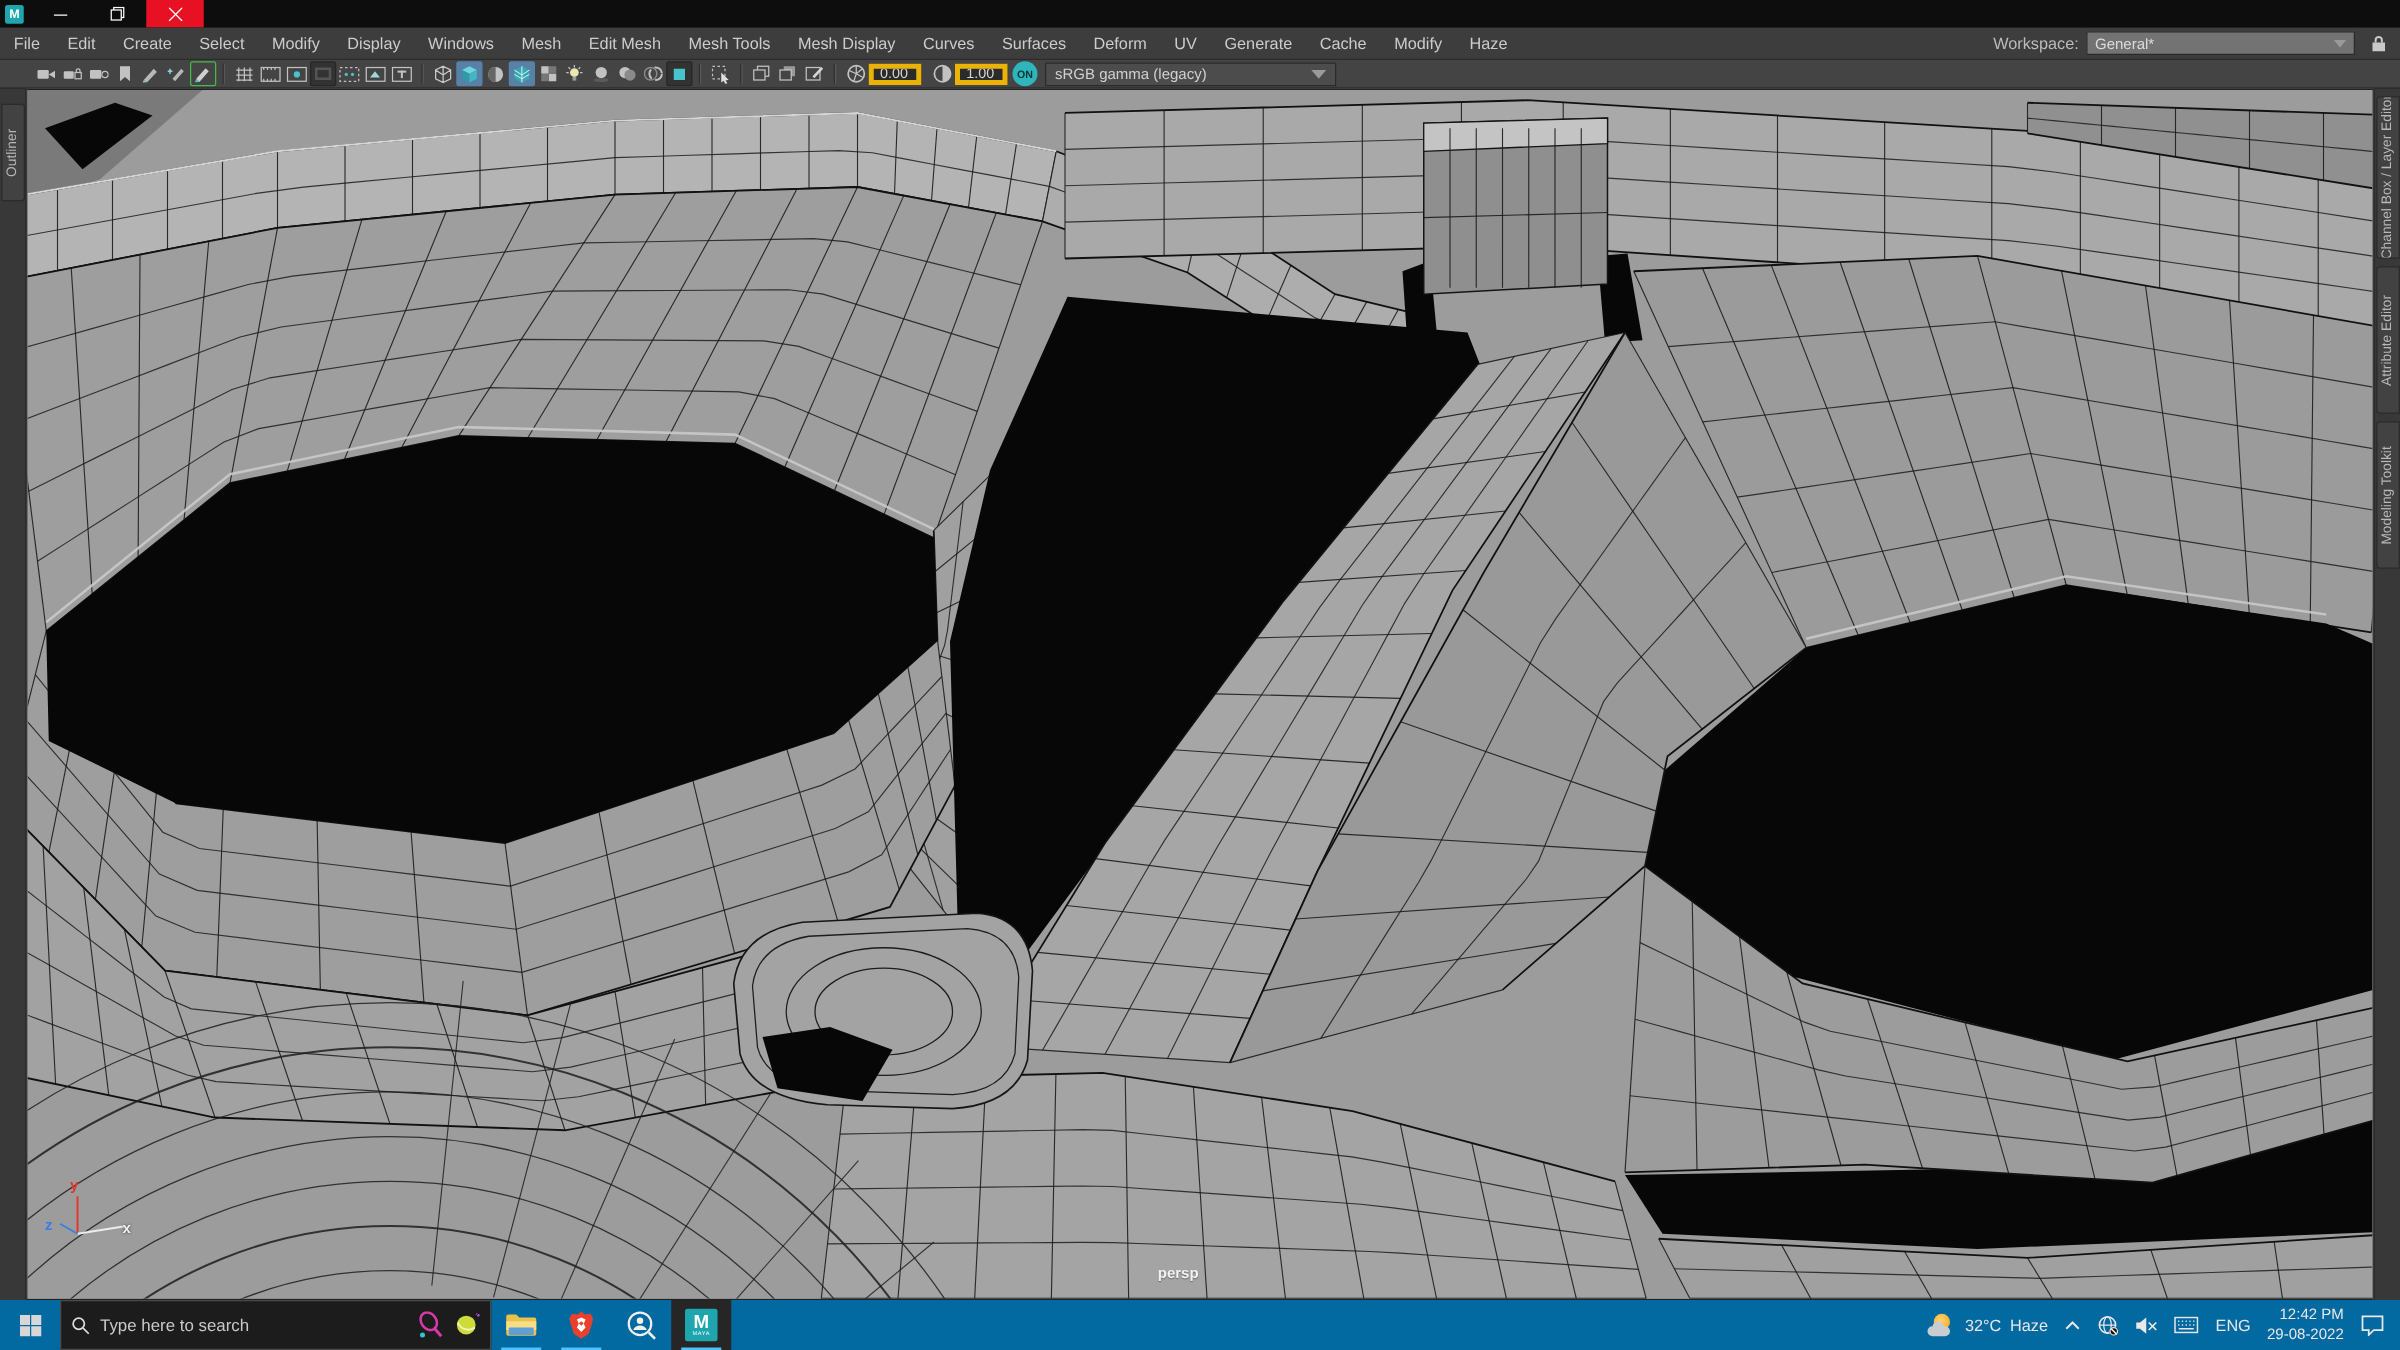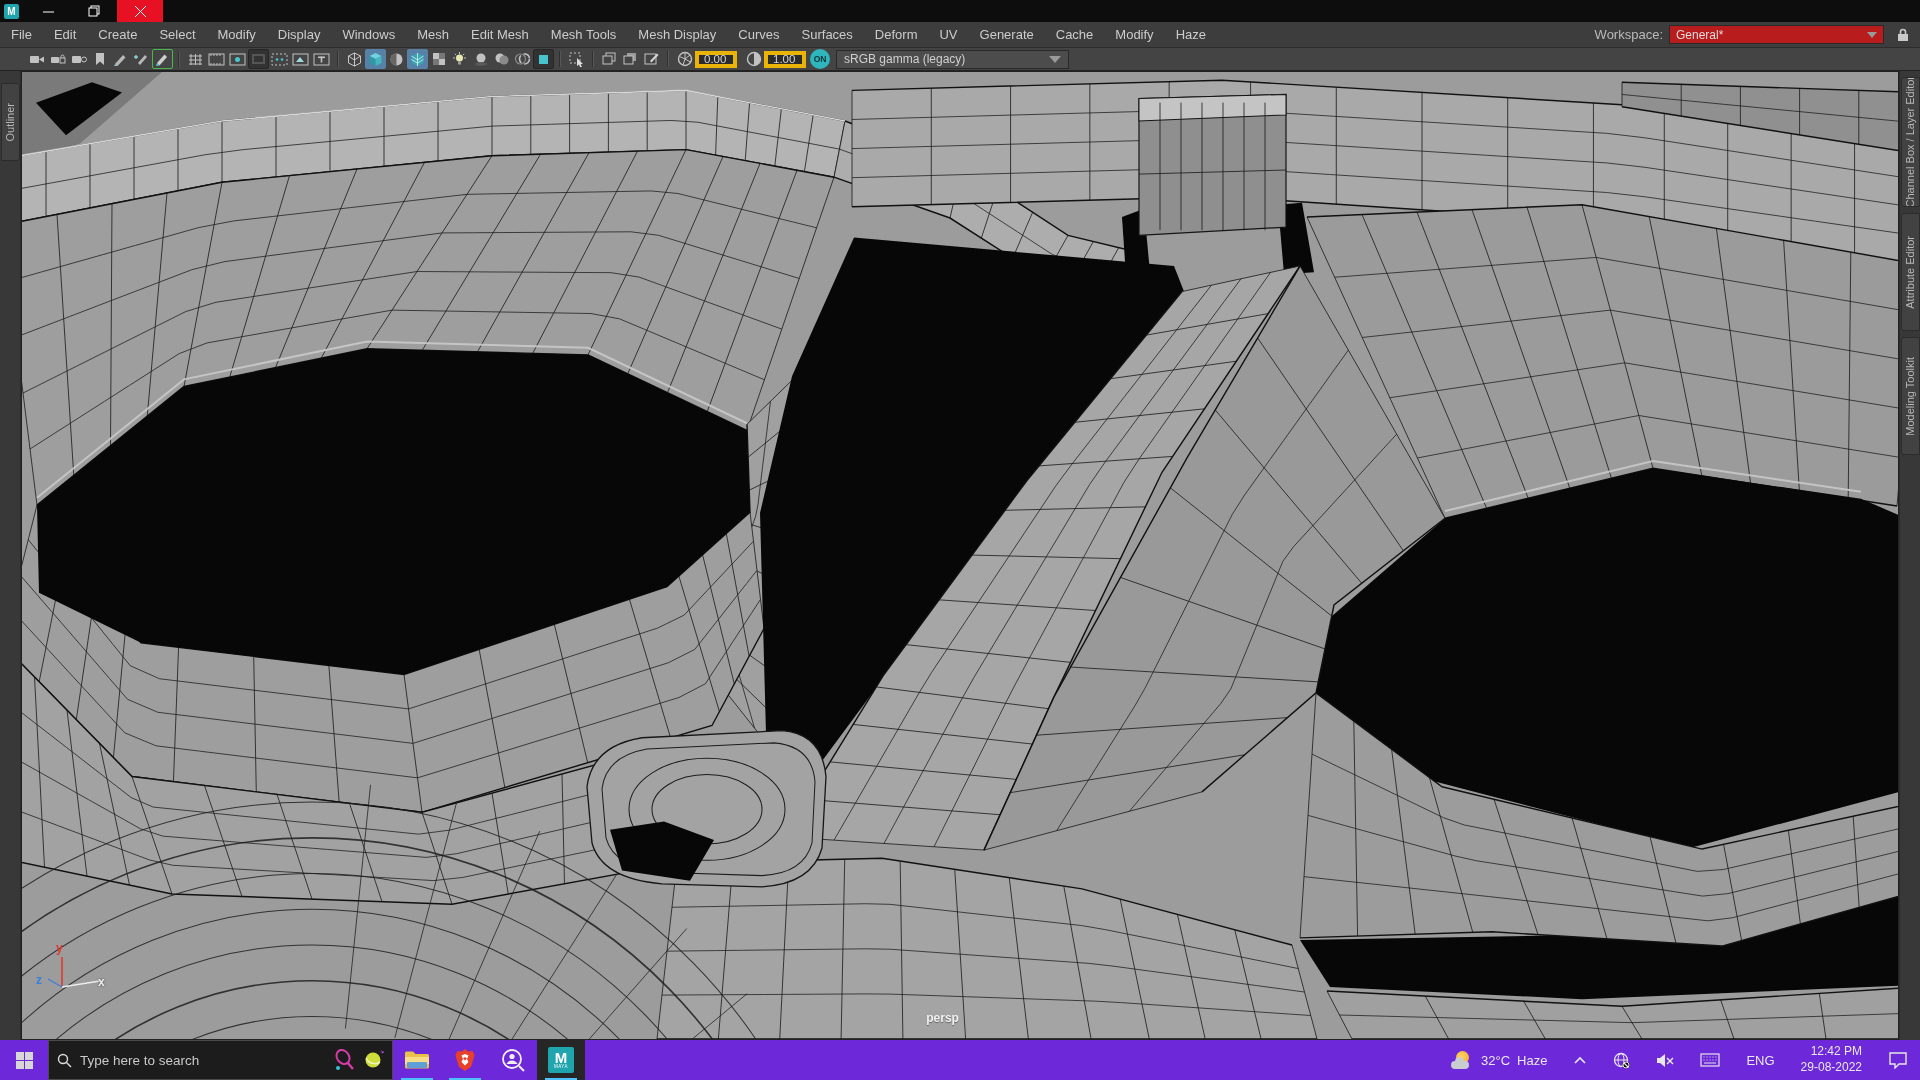--- a/index.html
+++ b/index.html
@@ -16,21 +16,21 @@
   .winbtn { width:46px; height:22px; display:flex; align-items:center; justify-content:center; color:#fff; }
   .winbtn svg { display:block; }
   .winbtn.close { background:#e81123; }
 
   
   .menubar { height:26px; background:#3d3d3d; display:flex; align-items:center; color:#cccccc;
              font-size:13px; flex:0 0 auto; border-bottom:1px solid #2c2c2c; }
   .menubar .menu { padding:0 11px; height:100%; display:flex; align-items:center; cursor:default; }
   .menubar .spacer { flex:1; }
   .wslabel { color:#bbb; margin-right:6px; }
-  .wsdrop { width:215px; height:19px; background:#b91c1c; border:1px solid #2a2a2a; color:#ddd;
+  .wsdrop { width:215px; height:19px; background:#737373; border:1px solid #2a2a2a; color:#ddd;
             display:flex; align-items:center; padding:0 6px; font-size:12px; margin-right:8px;gap:18px; }
   .wsdrop .arr { margin-left:auto; width:0; height:0; border-left:5px solid transparent;
             border-right:5px solid transparent; border-top:6px solid #9a9a9a; }
   .lockbox { width:22px; display:flex; align-items:center; justify-content:center; margin-right:6px; }
 
   
   .panelrow { height:22px; background:#404040; display:flex; align-items:center; color:#c9c9c9;
               font-size:12.5px; flex:0 0 auto; }
   .panelrow .corner { width:26px; height:18px; background:#333; border:1px solid #272727; margin:0 4px 0 2px; }
   .panelrow .pm { padding:0 12px; }
@@ -66,36 +66,36 @@
   .viewport { flex:1; position:relative; background:#9c9c9c; border:1px solid #222; overflow:hidden; }
   .viewport svg { position:absolute; inset:0; width:100%; height:100%; }
   .persp { position:absolute; left:48.2%; bottom:14px; color:#f2f2f2; font-size:12px; font-weight:bold;
            text-shadow:0 1px 1px rgba(0,0,0,.4); }
   .axisgizmo { position:absolute; left:14px; bottom:28px; width:90px; height:70px; font-size:12px; font-weight:bold; }
   .axisgizmo .ylab { position:absolute; left:20px; top:0; color:#e03a2f; }
   .axisgizmo .zlab { position:absolute; left:0;  top:32px; color:#3a7fe0; }
   .axisgizmo .xlab { position:absolute; left:62px; top:34px; color:#f0f0f0; text-shadow:0 0 2px #333; }
 
   
-  .taskbar { height:40px; background:#6d28d9; display:flex; align-items:stretch; flex:0 0 auto; color:#e8e8e8; }
+  .taskbar { height:40px; background:#0369a1; display:flex; align-items:stretch; flex:0 0 auto; color:#e8e8e8; }
   .tb-start { width:48px; display:flex; align-items:center; justify-content:center; }
   .winlogo { display:grid; grid-template-columns:8px 8px; grid-template-rows:8px 8px; gap:1px; }
   .winlogo div { background:#d7d7d7; }
   .searchbox { width:345px; background:#1c1c1c; border:1px solid #4a4a4a; display:flex; align-items:center;
                padding:0 8px; gap:8px; font-size:13.5px; color:#c9c9c9; }
   .searchbox .ph { flex:1; white-space:nowrap; overflow:hidden; }
   .tb-btn { width:48px; display:flex; align-items:center; justify-content:center; position:relative; }
   .tb-btn.running::after { content:""; position:absolute; left:8px; right:8px; bottom:0; height:2px; background:#4cc2ff; }
   .tb-btn.activeapp { background:#262626; }
   .mayatile { width:26px; height:26px; background:#1ea5ad; border-radius:2px; display:flex; flex-direction:column;
               align-items:center; justify-content:center; color:#fff; }
   .mayatile .m { font-size:15px; font-weight:bold; line-height:13px; }
   .mayatile .sub { font-size:4.5px; letter-spacing:.5px; }
   .tb-spacer { flex:1; }
-  .tray { display:flex; align-items:center; gap:26px; padding-right:12px; font-size:13px; }
+  .tray { display:flex; align-items:center; gap:13px; padding-right:12px; font-size:13px; }
   .tray .weather { display:flex; align-items:center; gap:7px; }
   .suncloud { position:relative; width:24px; height:20px; }
   .suncloud .sun { position:absolute; left:6px; top:1px; width:13px; height:13px; border-radius:50%;
                    background:radial-gradient(circle at 40% 40%, #ffd36b, #f5a623); }
   .suncloud .cloud { position:absolute; left:1px; bottom:1px; width:18px; height:8px; border-radius:6px; background:#c9cdd2; }
   .suncloud .cloud::before { content:""; position:absolute; left:4px; top:-4px; width:9px; height:9px; border-radius:50%; background:#c9cdd2; }
   .clock { text-align:right; font-size:12px; line-height:1.3; }
   .tray svg { display:block; }
 </style>
 </head>

